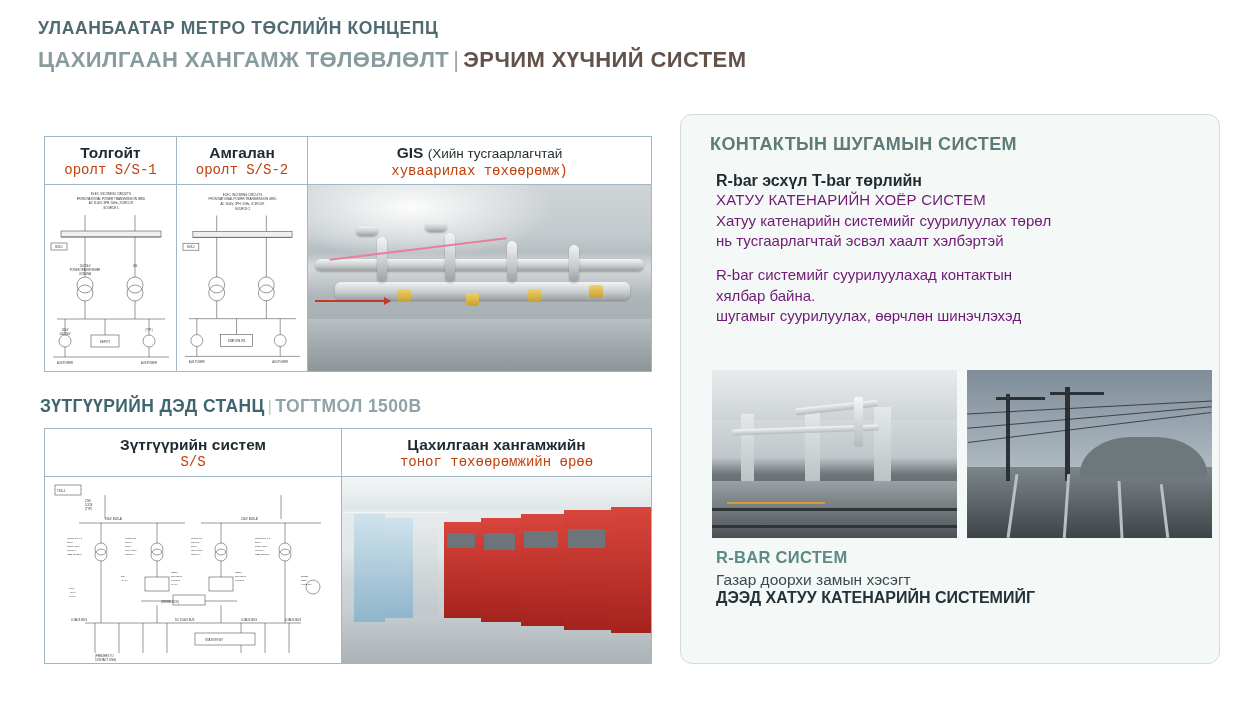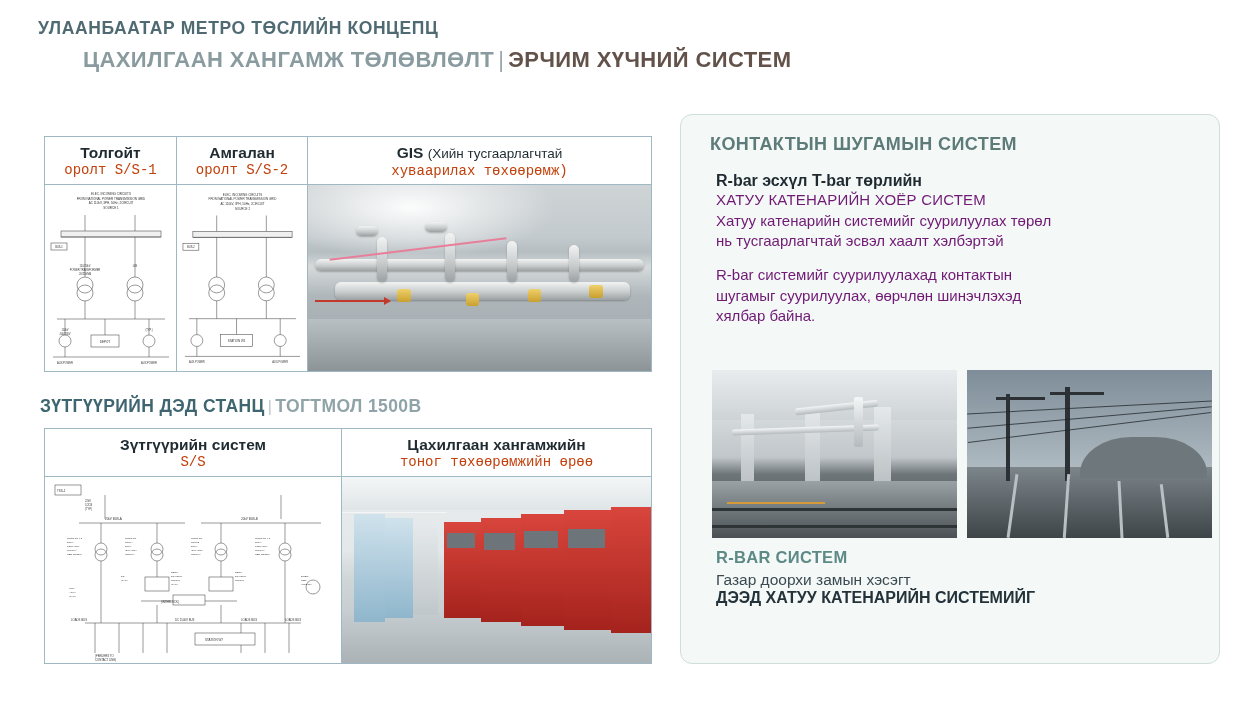--- a/index.html
+++ b/index.html
@@ -13,21 +13,21 @@
     position:relative;
   }
   .slide { position:relative; width:1257px; height:701px; }
 
   
   .hdr { position:absolute; left:38px; top:18px; }
   .hdr-line1 {
     font-size:17.5px; font-weight:700; letter-spacing:0.6px;
     color:#4f6a72;
   }
-  .hdr-line2 { margin-top:8px; font-size:22px; font-weight:700; letter-spacing:0.4px;margin-left:45px; }
+  .hdr-line2 { margin-top:8px; font-size:22px; font-weight:700; letter-spacing:0.4px; }
   .hdr-line2 .l { color:#8a9ba0; font-weight:700; }
   .hdr-line2 .sep { color:#9aa7ab; font-weight:400; padding:0 4px; }
   .hdr-line2 .r { color:#63524a; font-weight:700; }
 
   
   .sec-title { position:absolute; font-weight:700; letter-spacing:0.4px; }
   .sec-title .main { color:#3f6670; font-size:17.5px; }
   .sec-title .sub { color:#8fa3a8; font-size:17.5px; font-weight:700; }
   .sec-title .bar { color:#b9c6c9; font-weight:400; padding:0 3px;}
 
@@ -467,22 +467,22 @@
   <div id="rightcard"></div>
   <div id="rc-title">КОНТАКТЫН ШУГАМЫН СИСТЕМ</div>
 
   <div class="rc-body">
     <div class="rc-h">R-bar эсхүл T-bar төрлийн</div>
     <div class="rc-p caps">ХАТУУ КАТЕНАРИЙН ХОЁР СИСТЕМ</div>
     <div class="rc-p">Хатуу катенарийн системийг суурилуулах төрөл</div>
     <div class="rc-p">нь тусгаарлагчтай эсвэл хаалт хэлбэртэй</div>
     <div class="rc-gap"></div>
     <div class="rc-p">R-bar системийг суурилуулахад контактын</div>
+    <div class="rc-p">хялбар байна.</div>
     <div class="rc-p">шугамыг суурилуулах, өөрчлөн шинэчлэхэд</div>
-    <div class="rc-p">хялбар байна.</div>
   </div>
 
   <div class="rc-photos">
     <div class="rc-photo p-left">
       <div class="pl-ceiling"></div>
       <div class="pl-col" style="left:12%; top:26%; width:5%; height:44%;"></div>
       <div class="pl-col" style="left:38%; top:24%; width:6%; height:46%;"></div>
       <div class="pl-col" style="left:66%; top:22%; width:7%; height:48%;"></div>
       <div class="pl-bar" style="left:8%;  top:34%; width:60%; height:6px; transform:rotate(-2deg);"></div>
       <div class="pl-bar" style="left:34%; top:20%; width:34%; height:7px; transform:rotate(-6deg);"></div>

